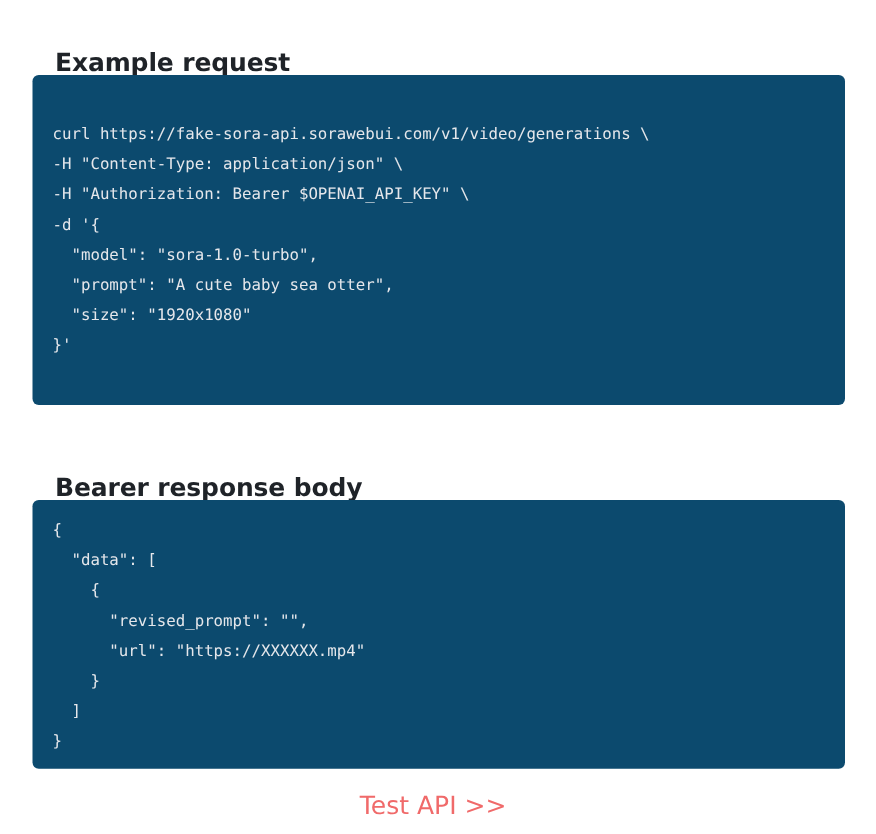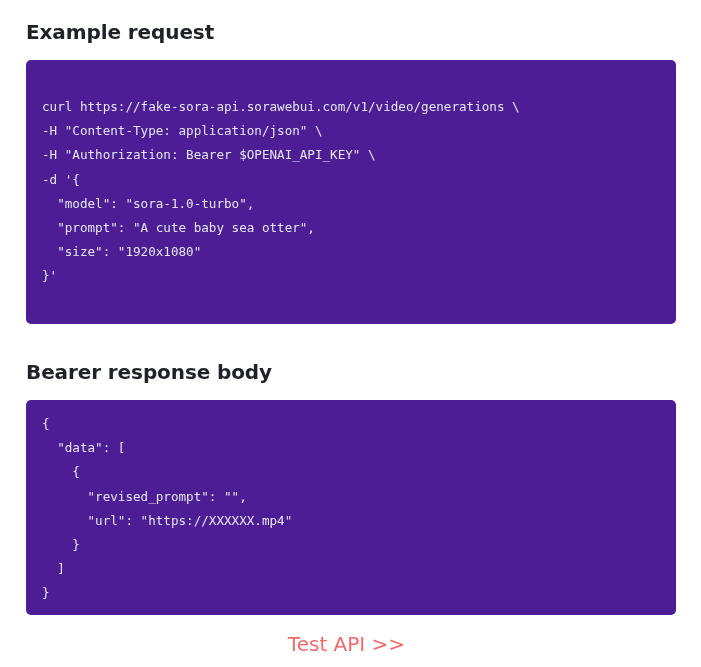--- a/index.html
+++ b/index.html
@@ -1,20 +1,20 @@
 <!DOCTYPE html>
 <html><head>
 <meta charset="utf-8">
 <style>
   html, body { margin: 0; padding: 0; background: #ffffff; }
   body { width: 701px; height: 667px; position: relative; overflow: hidden;
          font-family: "Liberation Sans", "DejaVu Sans", sans-serif; }
-  .heading { position: absolute; left: 26px; margin: 0; font-size: 20px; font-weight: 600;
+  .heading { position: absolute; left: 26px; margin: 18px; font-size: 20px; font-weight: 600;
              color: #1f2328; letter-spacing: -0.1px; font-family: "DejaVu Sans", sans-serif; }
-  .code-block { position: absolute; left: 26px; width: 650px; background: #4c1d95;
+  .code-block { position: absolute; left: 26px; width: 650px; background: #0c4a6e;
                 border-radius: 5px; box-sizing: border-box; }
   .code-block pre { margin: 0; color: #e5e7eb; font-family: "DejaVu Sans Mono", "Liberation Mono", monospace;
                     font-size: 12.6px; line-height: 24.2px; white-space: pre; }
   .test-link { position: absolute; left: 0; width: 693px; top: 632px; text-align: center;
                color: #f06a6a; font-size: 20px; text-decoration: none; font-family: "DejaVu Sans", sans-serif; }
 </style>
 </head>
 <body>
 
 <h2 class="heading" style="top:20px;">Example request</h2>

